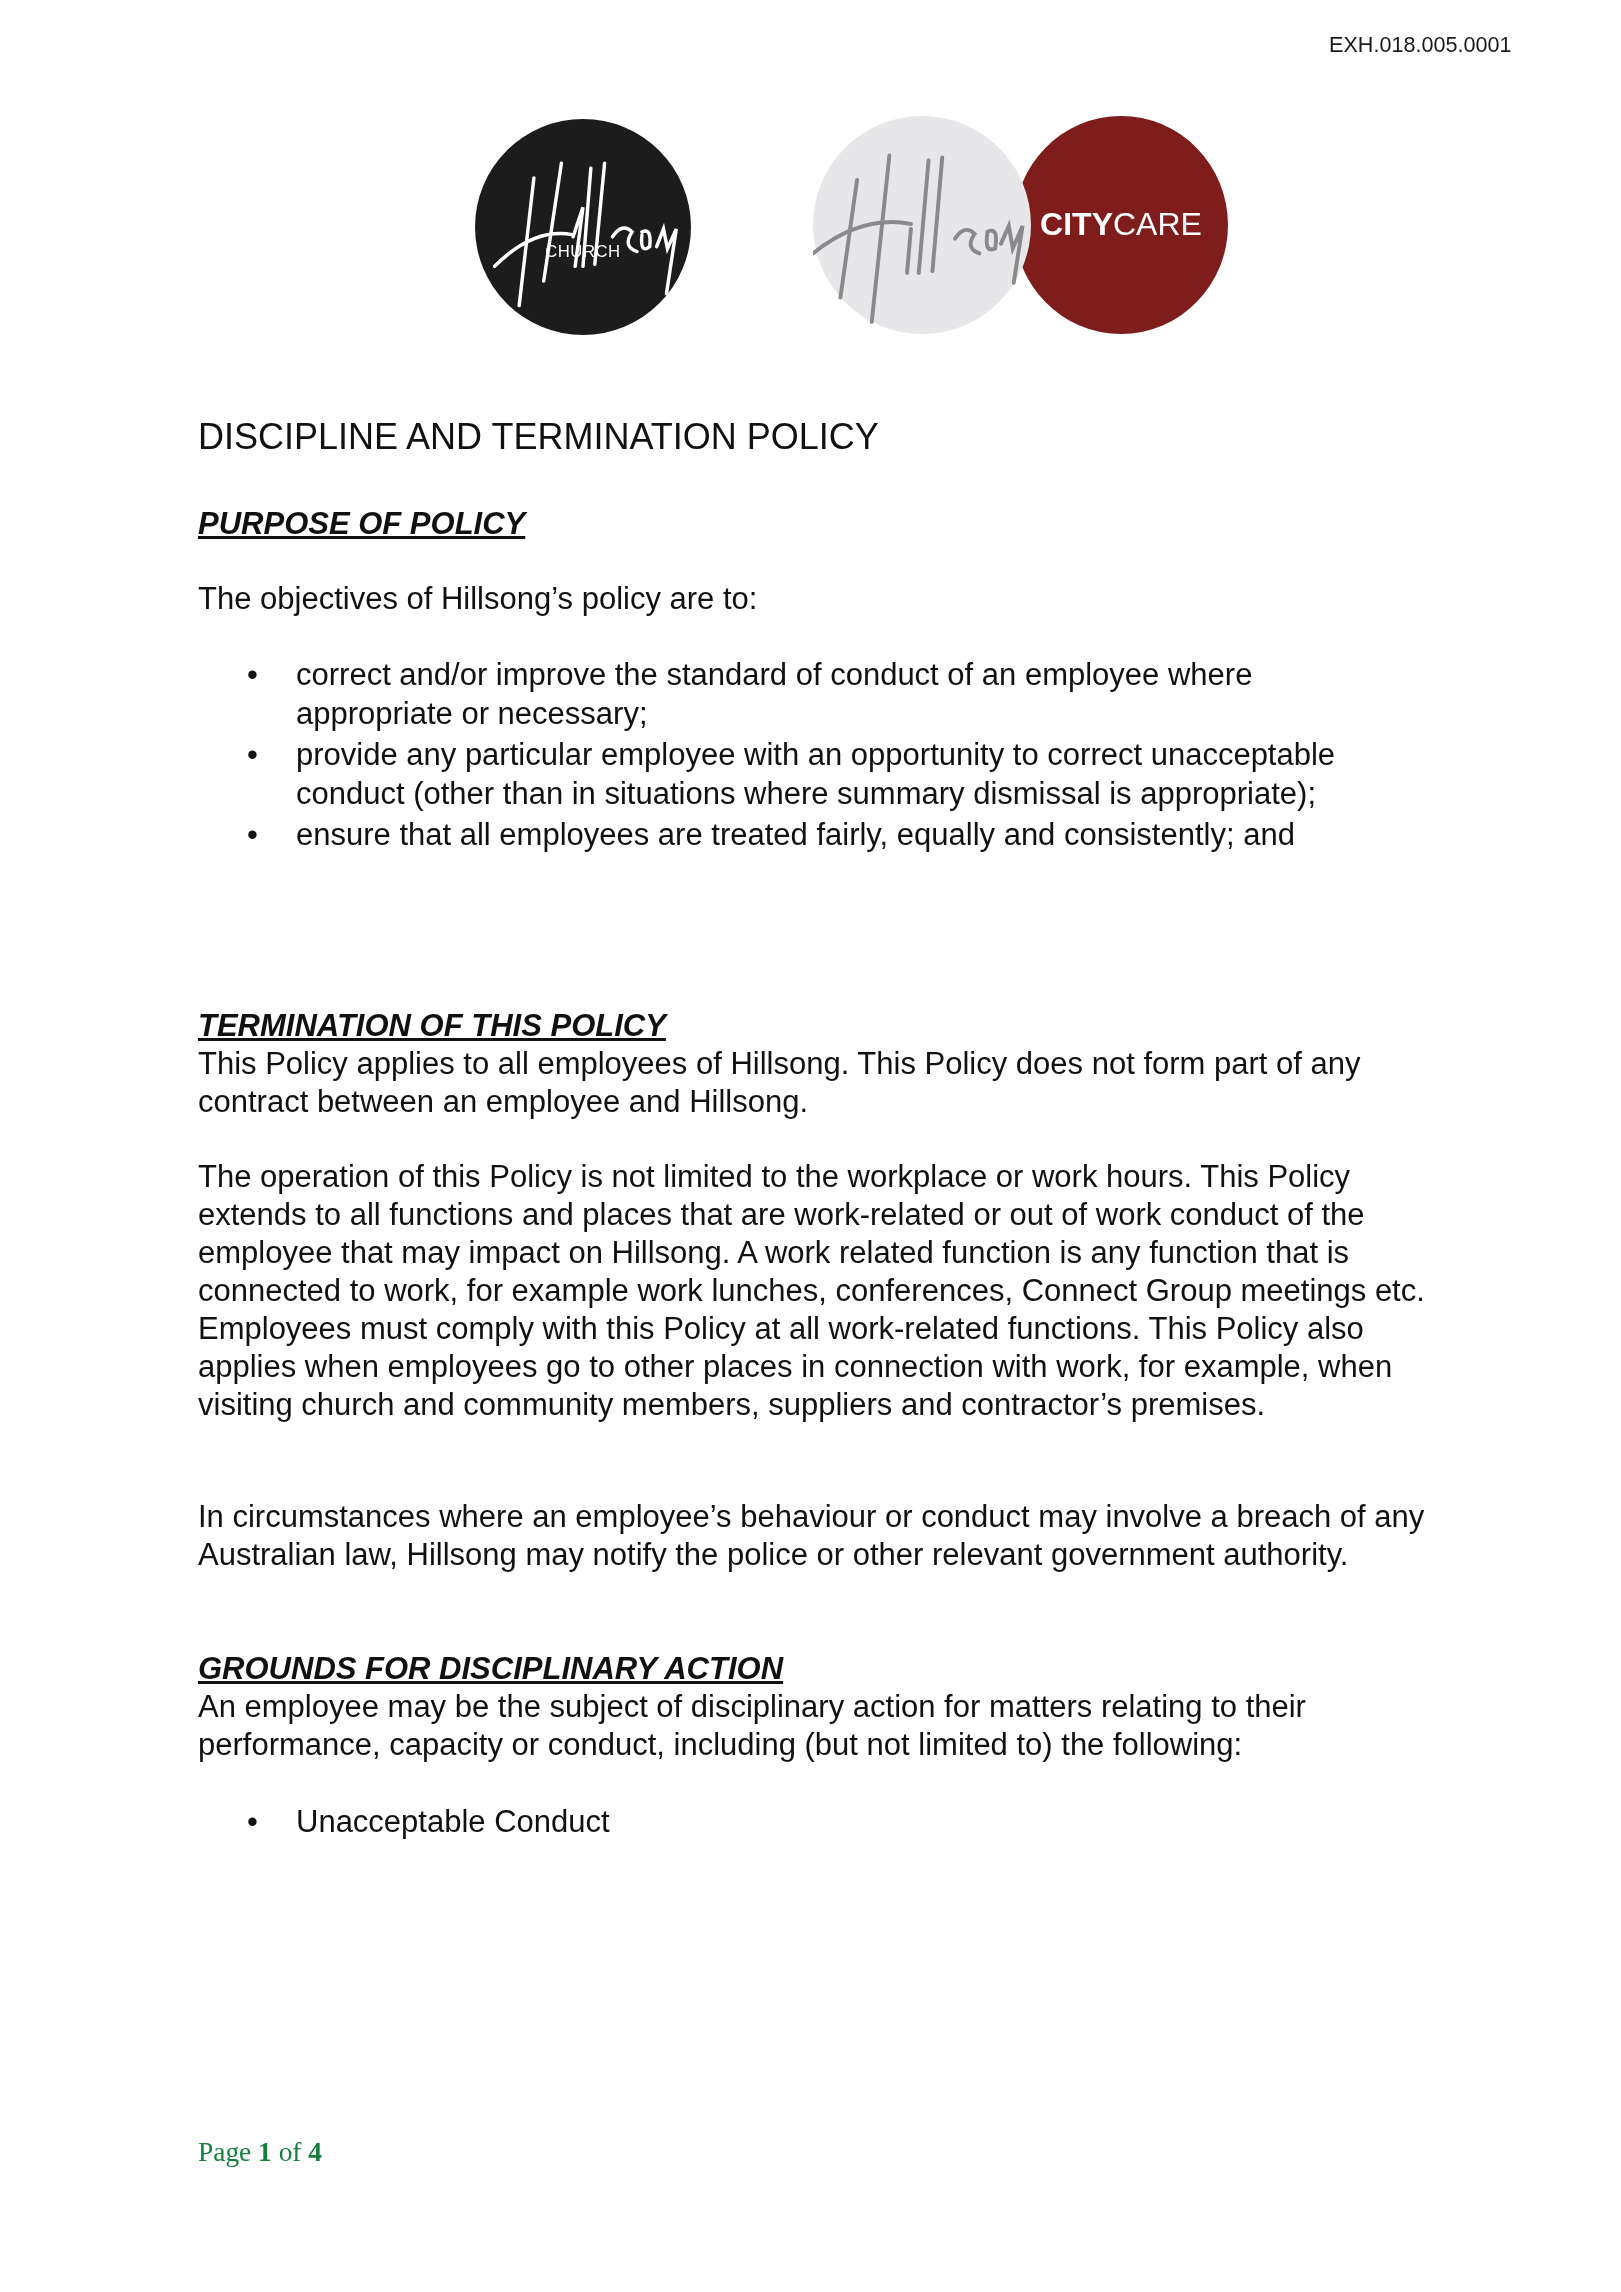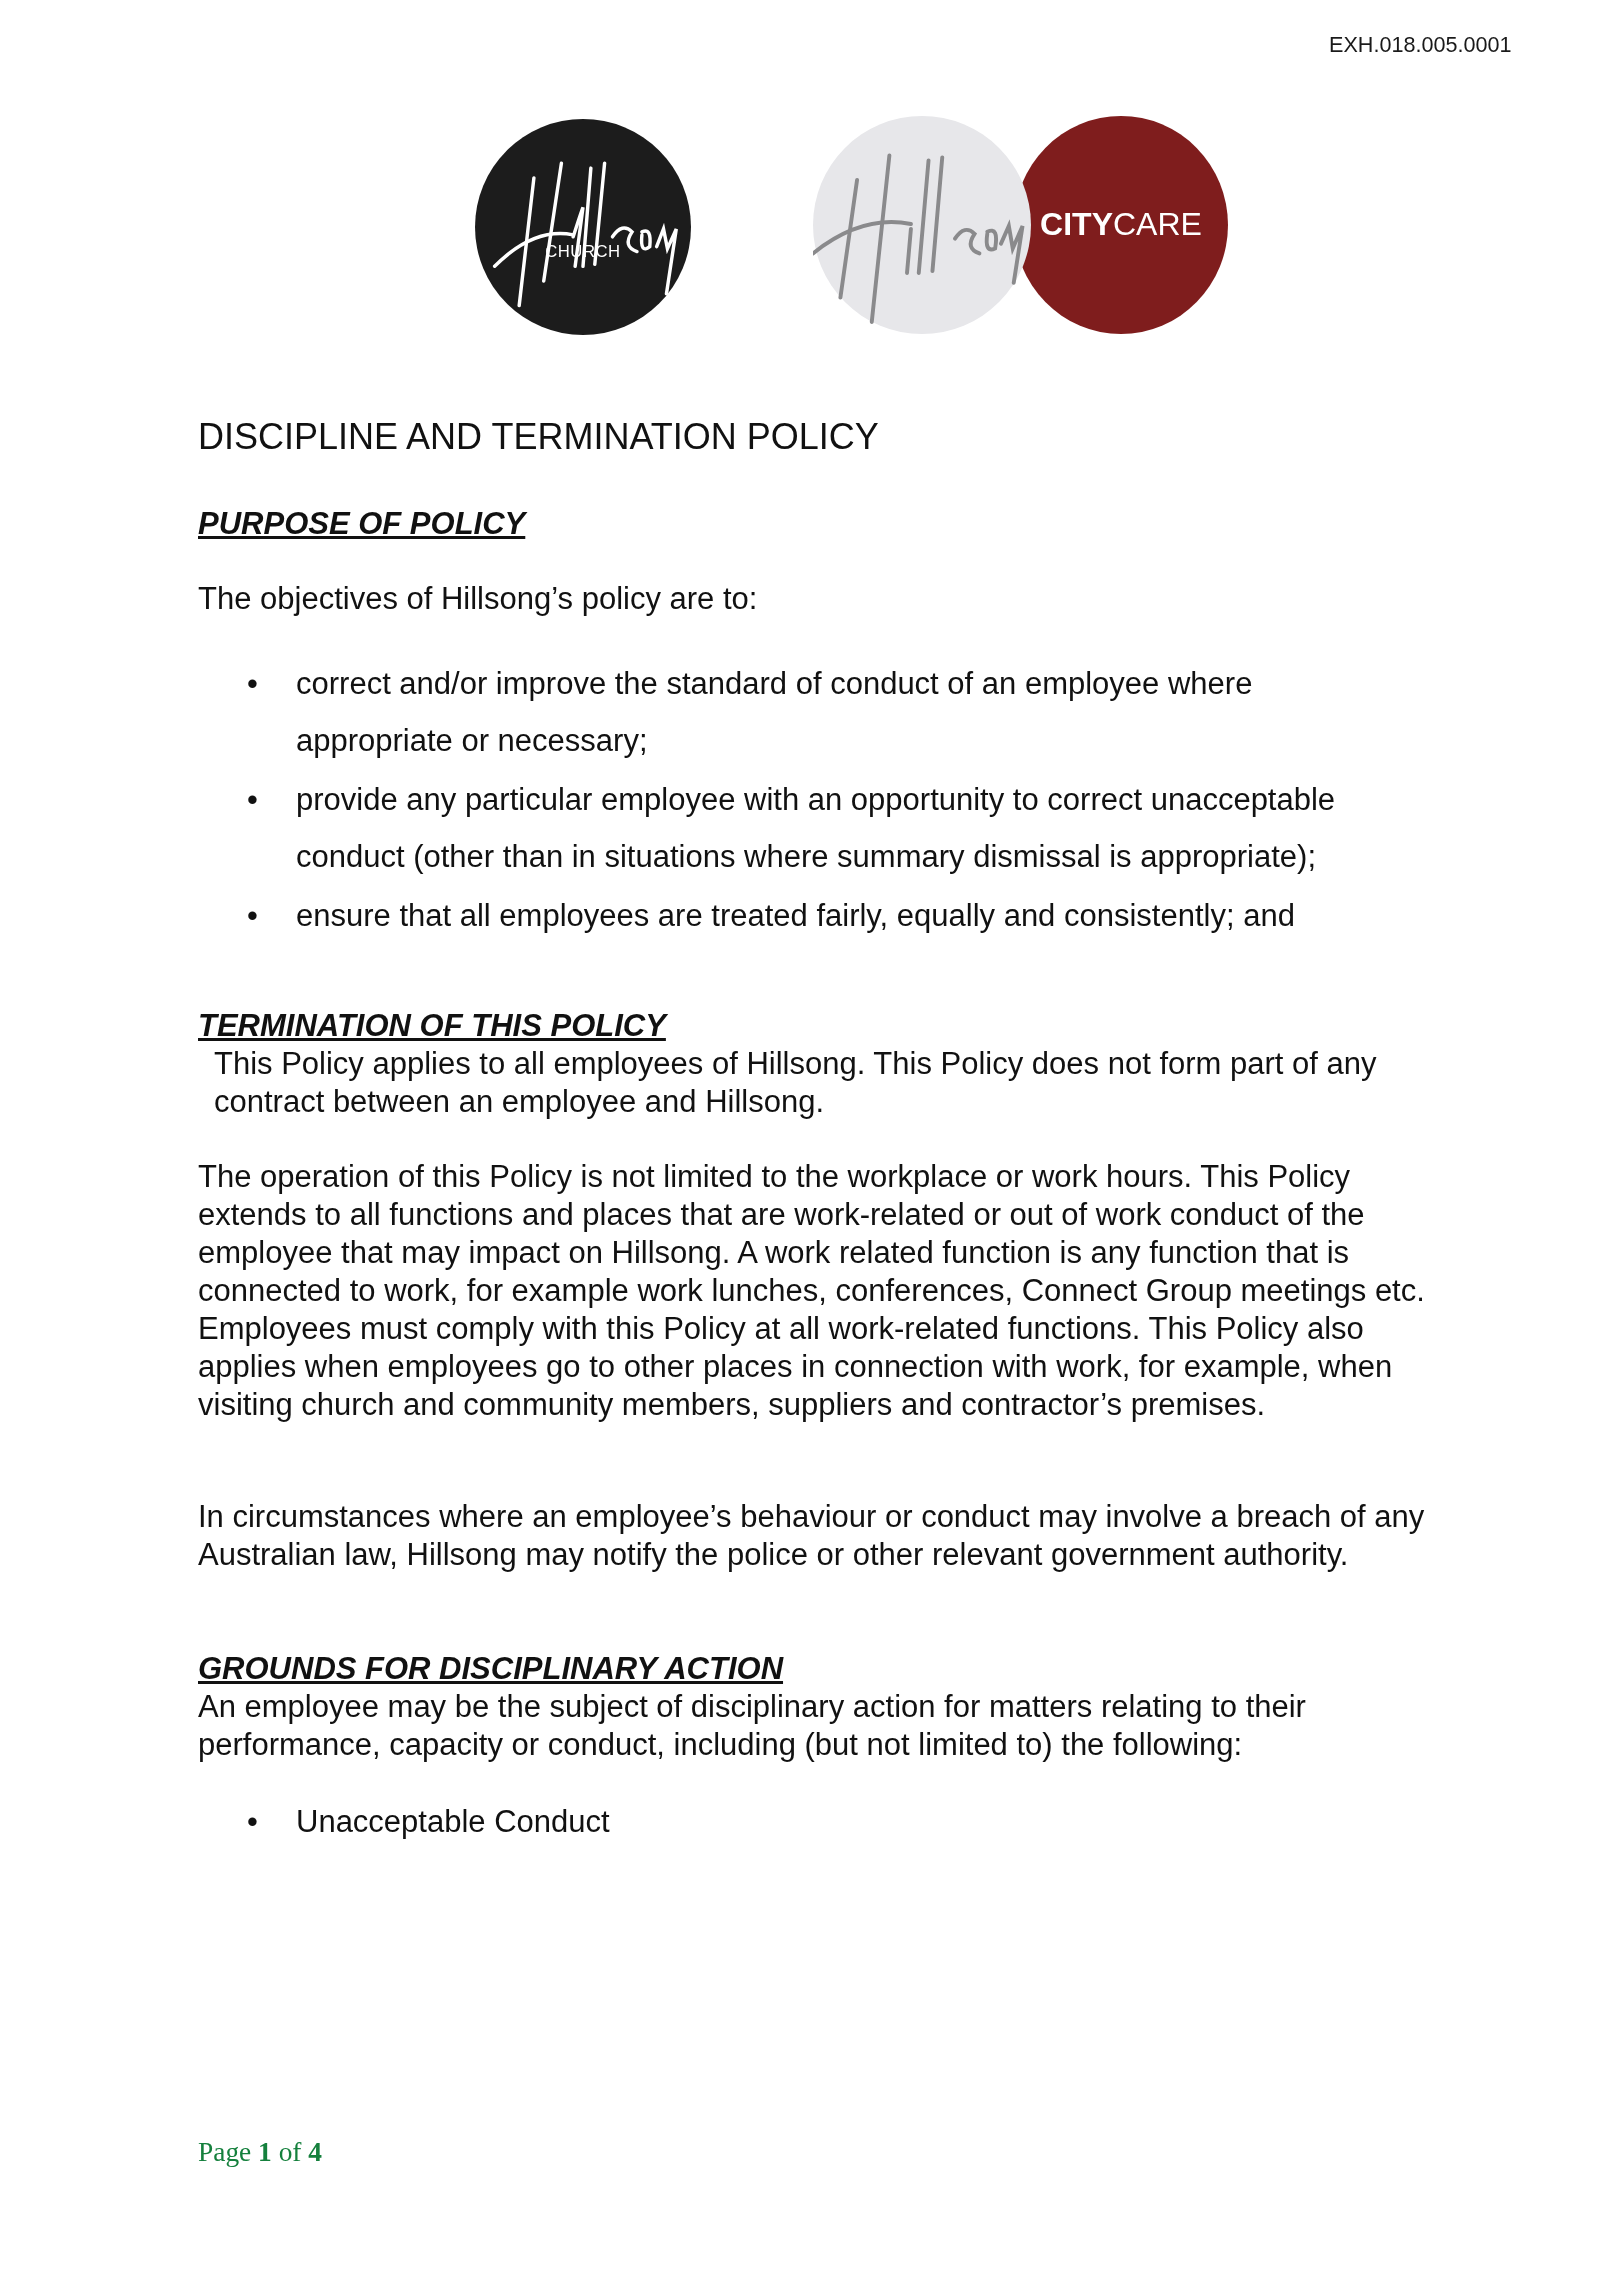--- a/index.html
+++ b/index.html
@@ -12,21 +12,21 @@
   .logo-cc-teal { position: absolute; left: 544px; top: 0; width: 214px; height: 218px; border-radius: 50%; background: #7f1d1d; }
   .logo-church svg, .logo-cc-grey svg { position: absolute; }
   .church-sub { position: absolute; left: 0; right: 0; top: 123px; text-align: center; color: #ffffff; font-size: 16.7px; letter-spacing: 0.5px; }
   .citycare { position: absolute; left: 0; right: 0; top: 90px; text-align: center; color: #fff; font-size: 32px; }
   .citycare b { font-weight: bold; }
   .content { position: absolute; left: 198px; top: 0; width: 1255px; }
   .title { position: absolute; top: 416px; left: 0; font-size: 36px; font-weight: normal; margin: 0; white-space: nowrap; }
   .h2 { position: absolute; left: 0; font-size: 31px; font-style: italic; font-weight: bold; margin: 0; white-space: nowrap; text-decoration: underline; }
   .p { position: absolute; left: 0; font-size: 31px; line-height: 38px; margin: 0; width: 1264px; }
   ul.bullets { position: absolute; left: 0; margin: 0; padding: 0; list-style: none; font-size: 31px; }
-  ul.bullets li { position: relative; padding-left: 98px; line-height: 57px; margin-bottom: 2px; }
+  ul.bullets li { position: relative; padding-left: 98px; line-height: 39px; margin-bottom: 2px; }
   ul.bullets li::before { content: "•"; position: absolute; left: 49px; top: 0; }
   ul.grounds li { line-height: 43px; margin-bottom: 16.7px; }
   .footer { position: absolute; top: 2137px; left: 198px; font-size: 27.4px; font-family: Liberation Serif, serif; color: #15803d; }
   .footer b { font-weight: bold; }
 </style>
 </head>
 <body>
 
 <div class="exhibit">EXH.018.005.0001</div>
 
@@ -72,21 +72,21 @@
 
   <h2 class="h2" style="top:506px;">PURPOSE OF POLICY</h2>
   <p class="p" style="top:580px;">The objectives of Hillsong’s policy are to:</p>
   <ul class="bullets" style="top:655px; width:1215px;">
     <li>correct and/or improve the standard of conduct of an employee where appropriate or necessary;</li>
     <li>provide any particular employee with an opportunity to correct unacceptable conduct (other than in situations where summary dismissal is appropriate);</li>
     <li>ensure that all employees are treated fairly, equally and consistently; and</li>
   </ul>
 
   <h2 class="h2" style="top:1008px;">TERMINATION OF THIS POLICY</h2>
-  <p class="p" style="top:1045px;margin-left:16px;">This Policy applies to all employees of Hillsong. This Policy does not form part of any contract between an employee and Hillsong.</p>
+  <p class="p" style="top:1045px;">This Policy applies to all employees of Hillsong. This Policy does not form part of any contract between an employee and Hillsong.</p>
   <p class="p" style="top:1158px;">The operation of this Policy is not limited to the workplace or work hours. This Policy extends to all functions and places that are work-related or out of work conduct of the employee that may impact on Hillsong. A work related function is any function that is connected to work, for example work lunches, conferences, Connect Group meetings etc. Employees must comply with this Policy at all work-related functions. This Policy also applies when employees go to other places in connection with work, for example, when visiting church and community members, suppliers and contractor’s premises.</p>
   <p class="p" style="top:1498px;">In circumstances where an employee’s behaviour or conduct may involve a breach of any Australian law, Hillsong may notify the police or other relevant government authority.</p>
 
   <h2 class="h2" style="top:1651px;">GROUNDS FOR DISCIPLINARY ACTION</h2>
   <p class="p" style="top:1688px;">An employee may be the subject of disciplinary action for matters relating to their performance, capacity or conduct, including (but not limited to) the following:</p>
   <ul class="bullets grounds" style="top:1800px;">
     <li>Unacceptable Conduct</li>
   </ul>
 </div>
 

